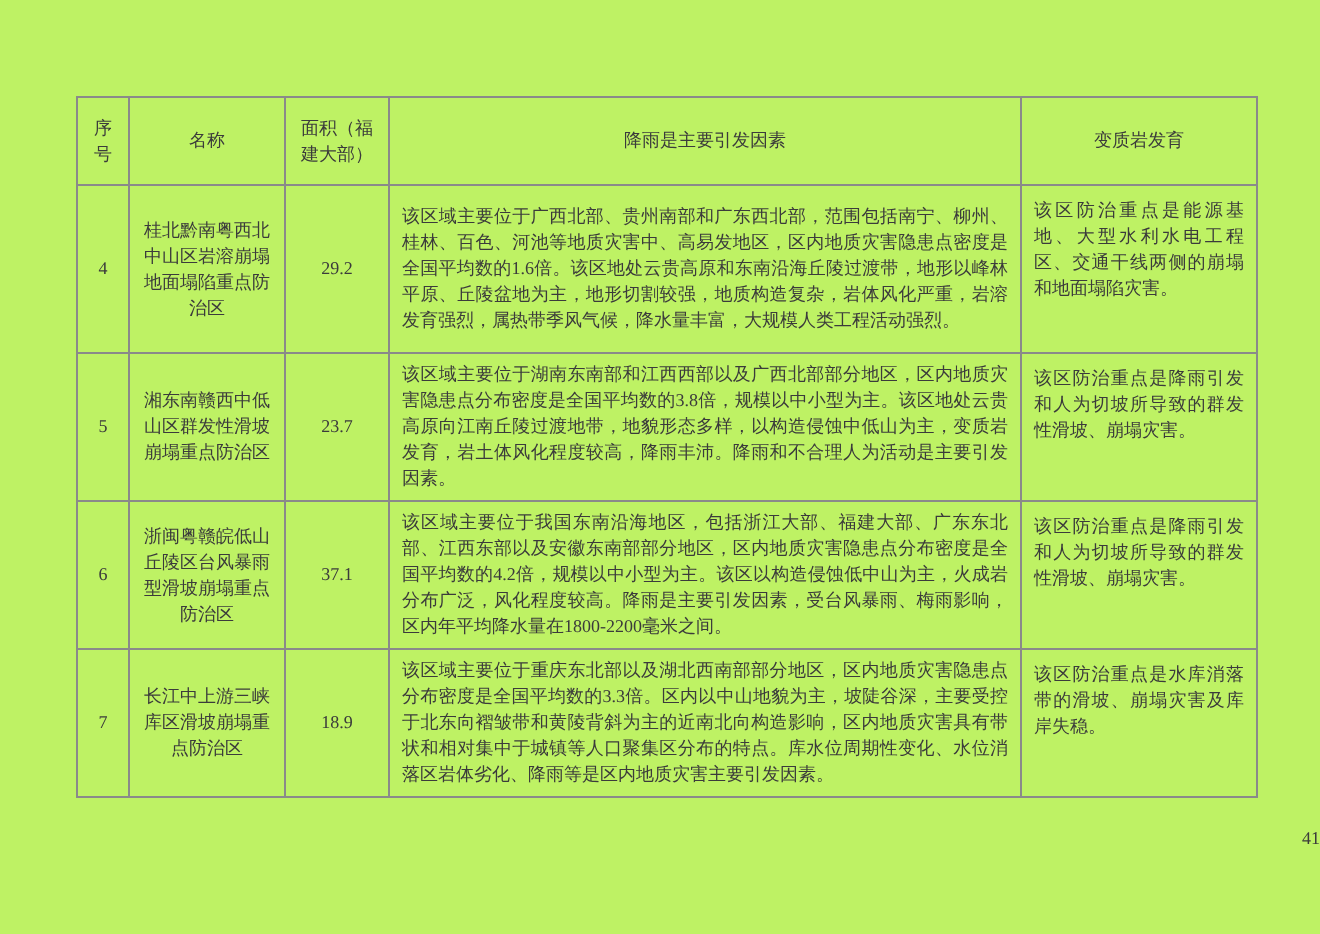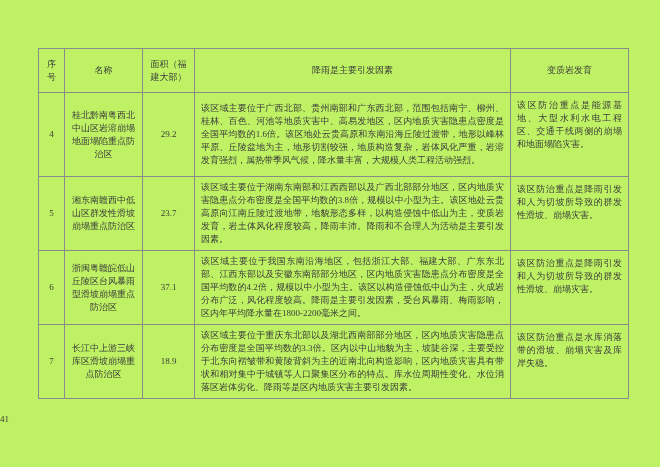--- a/index.html
+++ b/index.html
@@ -62,21 +62,21 @@
   .doc-table td.cell-focus { vertical-align: top; padding-top: 6px; font-family: Liberation Serif, serif; }
   tr.row-4 td { height: 84px; }
   tr.row-5 td { height: 56px; margin-top: 36px; }
   tr.row-6 td { height: 70px; }
   tr.row-7 td { height: 70px; }
   .page-number {
     position: absolute;
     left: 0;
     top: 414px;
     width: 660px;
-    text-align: left;
+    text-align: right;
     font-size: 9px;
     color: #3b3b3b;
   }
 </style>
 </head>
 <body>
 
 <div class="page">
 
   <table class="doc-table">

